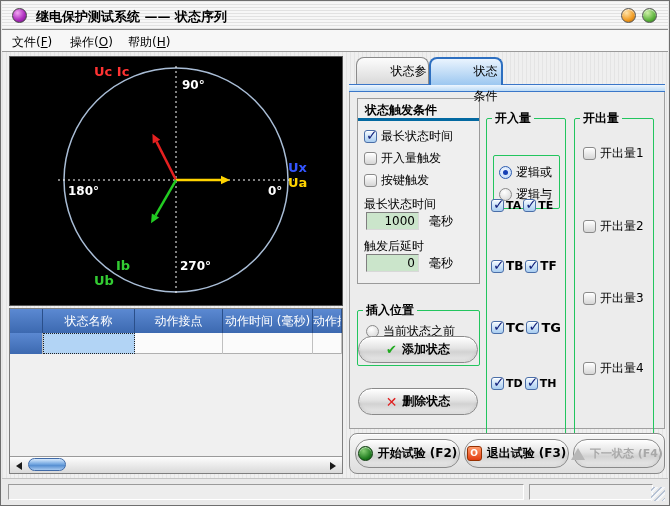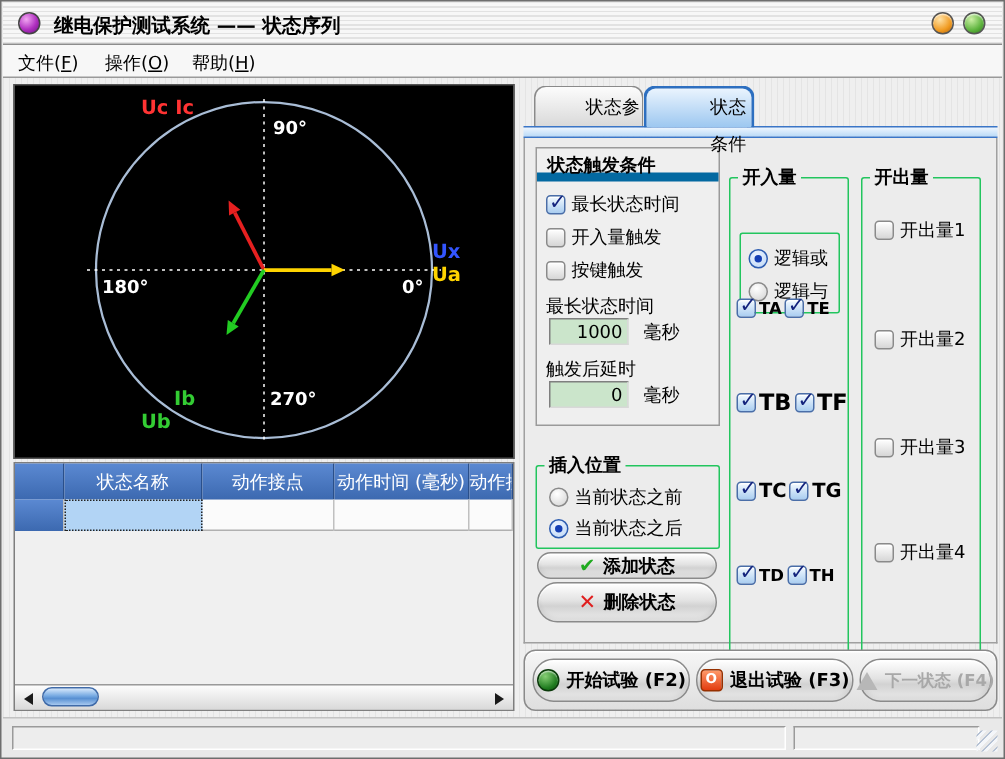--- a/index.html
+++ b/index.html
@@ -58,21 +58,21 @@
   .tab-0{left:354px;width:73px;padding-left:32px;}
   .tab-1{left:427px;width:74px;}
   .tab.on{background:linear-gradient(180deg,#eaf4fe,#9cc7f0);border:2px solid #2d6fc0;border-bottom:none;line-height:25px;z-index:2;padding-left:39px;}
   .blue-bar{position:absolute;left:347px;top:32px;width:316px;height:8px;
     background:linear-gradient(180deg,#eef6ff,#badaf6);border-top:1px solid #3a76c8;border-bottom:1px solid #3a76c8;}
   .content{position:absolute;left:347px;top:40px;width:316px;height:337px;background:#ececec;
     border:1px solid #a0a0a0;border-top:none;}
 
   
   .plainbox{position:absolute;border:1px solid #9a9a9a;background:#efefef;}
-  .plainbox .ptitle{height:22px;line-height:22px;padding-left:7px;border-bottom:6px solid #0369a1;font-weight:bold;}
+  .plainbox .ptitle{height:22px;line-height:22px;padding-left:7px;border-bottom:3px solid #0369a1;font-weight:bold;}
   .fieldset{position:absolute;border:1px solid #22c55e;border-radius:2px;margin-top:20px;}
   .legend{position:absolute;top:-8px;left:5px;background:#ececec;padding:0 3px;line-height:14px;font-weight:bold;white-space:nowrap;}
 
   .cbrow{position:absolute;display:flex;align-items:center;gap:4px;white-space:nowrap;}
   .cb{width:13px;height:13px;flex:none;border:1px solid #8a8a8a;border-radius:3px;position:relative;
     background:linear-gradient(180deg,#ffffff,#d6d6d6);box-shadow:inset 0 1px 0 rgba(255,255,255,.9);}
   .cb.on{background:linear-gradient(180deg,#f4faff,#a9cdf0);border-color:#4a6ea8;}
   .cb.on::after{content:"✓";position:absolute;left:1px;top:-4px;font-size:14px;font-weight:bold;color:#14237d;}
   .radio{width:13px;height:13px;flex:none;border:1px solid #8a8a8a;border-radius:50%;position:relative;
     background:radial-gradient(circle at 40% 30%,#ffffff,#d2d2d2);}
@@ -216,21 +216,21 @@
         <div class="cbrow" style="left:8px;top:33px;">
           <span class="radio on"></span>
           <span>当前状态之后</span>
         </div>
         <div class="cbrow" style="left:8px;top:12px;">
           <span class="radio"></span>
           <span>当前状态之前</span>
         </div>
       </div>
 
-      <div class="pill" style="left:8px;top:276px;width:120px;height:18px;">
+      <div class="pill" style="left:8px;top:244px;width:120px;height:27px;">
         <span class="icon-check"></span>
         <span>添加状态</span>
       </div>
       <div class="pill" style="left:8px;top:296px;width:120px;height:27px;">
         <span class="icon-x"></span>
         <span>删除状态</span>
       </div>
 
       <div class="fieldset" style="left:136px;top:6px;width:80px;height:323px;">
         <span class="legend">开入量</span>
@@ -243,21 +243,21 @@
             <span class="radio"></span>
             <span>逻辑与</span>
           </div>
         </div>
         <div class="cbrow" style="left:4px;top:80px;gap:2px;font-size:11px;font-weight:bold;">
           <span class="cb on"></span>
           <span>TA</span>
           <span class="cb on"></span>
           <span>TE</span>
         </div>
-        <div class="cbrow" style="left:4px;top:140px;gap:2px;font-size:15px;font-weight:bold;">
+        <div class="cbrow" style="left:4px;top:140px;gap:2px;font-size:12px;font-weight:bold;">
           <span class="cb on"></span>
           <span>TB</span>
           <span class="cb on"></span>
           <span>TF</span>
         </div>
         <div class="cbrow" style="left:4px;top:201px;gap:2px;font-size:13px;font-weight:bold;">
           <span class="cb on"></span>
           <span>TC</span>
           <span class="cb on"></span>
           <span>TG</span>

